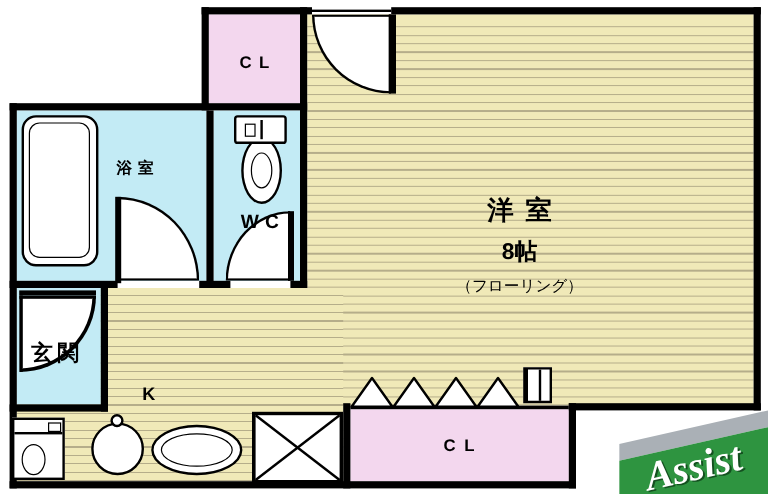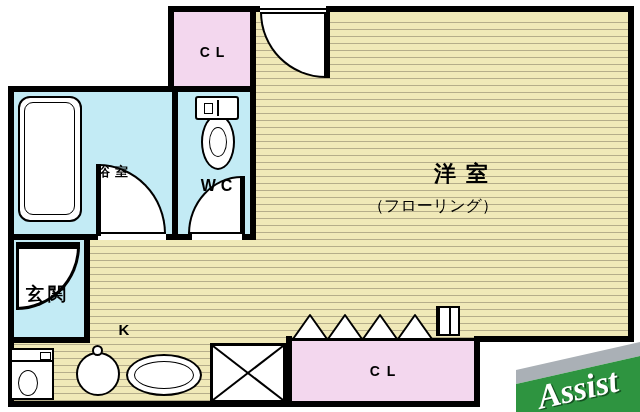--- a/index.html
+++ b/index.html
@@ -94,30 +94,31 @@
     <path d="M1,27 L18,3 L35,27 Z" fill="#fff" stroke="#000" stroke-width="2" stroke-linejoin="round"></path>
     <path d="M36,27 L53,3 L70,27 Z" fill="#fff" stroke="#000" stroke-width="2" stroke-linejoin="round"></path>
     <path d="M71,27 L88,3 L105,27 Z" fill="#fff" stroke="#000" stroke-width="2" stroke-linejoin="round"></path>
     <path d="M106,27 L123,3 L140,27 Z" fill="#fff" stroke="#000" stroke-width="2" stroke-linejoin="round"></path>
   </svg>
 
   <div class="abs" style="left:436px;top:306px;width:24px;height:30px;background:#fff;border:2px solid #000;border-left-width:4px;box-sizing:border-box">
     <div style="position:absolute;left:50%;top:0;bottom:0;width:1.5px;background:#000"></div>
   </div>
 
-  <div class="lbl" style="left:115px;top:172px;font-size:13px;letter-spacing:5px">浴室</div>
+  <div class="lbl" style="left:115px;top:140px;font-size:13px;letter-spacing:5px">浴室</div>
   <div class="lbl" style="left:219px;top:186px;font-size:16px;letter-spacing:5px">WC</div>
   <div class="lbl" style="left:48px;top:294px;font-size:18px;letter-spacing:4px">玄関</div>
   <div class="lbl" style="left:124px;top:329px;font-size:15px">K</div>
   <div class="lbl" style="left:215px;top:52px;font-size:14px;letter-spacing:6px">CL</div>
   <div class="lbl" style="left:386px;top:371px;font-size:14px;letter-spacing:7px">CL</div>
 
-  <div class="abs" style="left:433px;top:188px;transform:translate(-50%,-50%);text-align:right">
+  <div class="abs" style="left:433px;top:204px;transform:translate(-50%,-50%);text-align:center">
     <div style="font-size:22px;font-weight:bold;letter-spacing:10px;padding-left:10px">洋室</div>
-    <div style="font-size:16px;margin-top:7px">（フローリング）</div>
+    <div style="font-size:19px;font-weight:bold;margin-top:6px">8帖</div>
+    <div style="font-size:13px;margin-top:7px">（フローリング）</div>
   </div>
 
   <div class="abs" style="left:516px;top:336px;width:124px;height:76px">
     <svg width="124" height="76" viewBox="0 0 124 76">
       <polygon points="0,34 124,6 124,20 0,48" style="fill:var(--logo-gray,#aab0b6)"></polygon>
       <polygon points="0,48 124,20 124,76 0,76" style="fill:var(--logo-green,#2e9440)"></polygon>
       <g transform="rotate(-12.7 62 54)" text-anchor="middle" style="font-family:'Liberation Serif',serif;font-style:italic;font-weight:bold;font-size:34px">
         <text x="63.5" y="65.5" style="fill:var(--logo-green-dark,#145020)">Assist</text>
         <text x="62" y="64" fill="#ffffff">Assist</text>
       </g>

